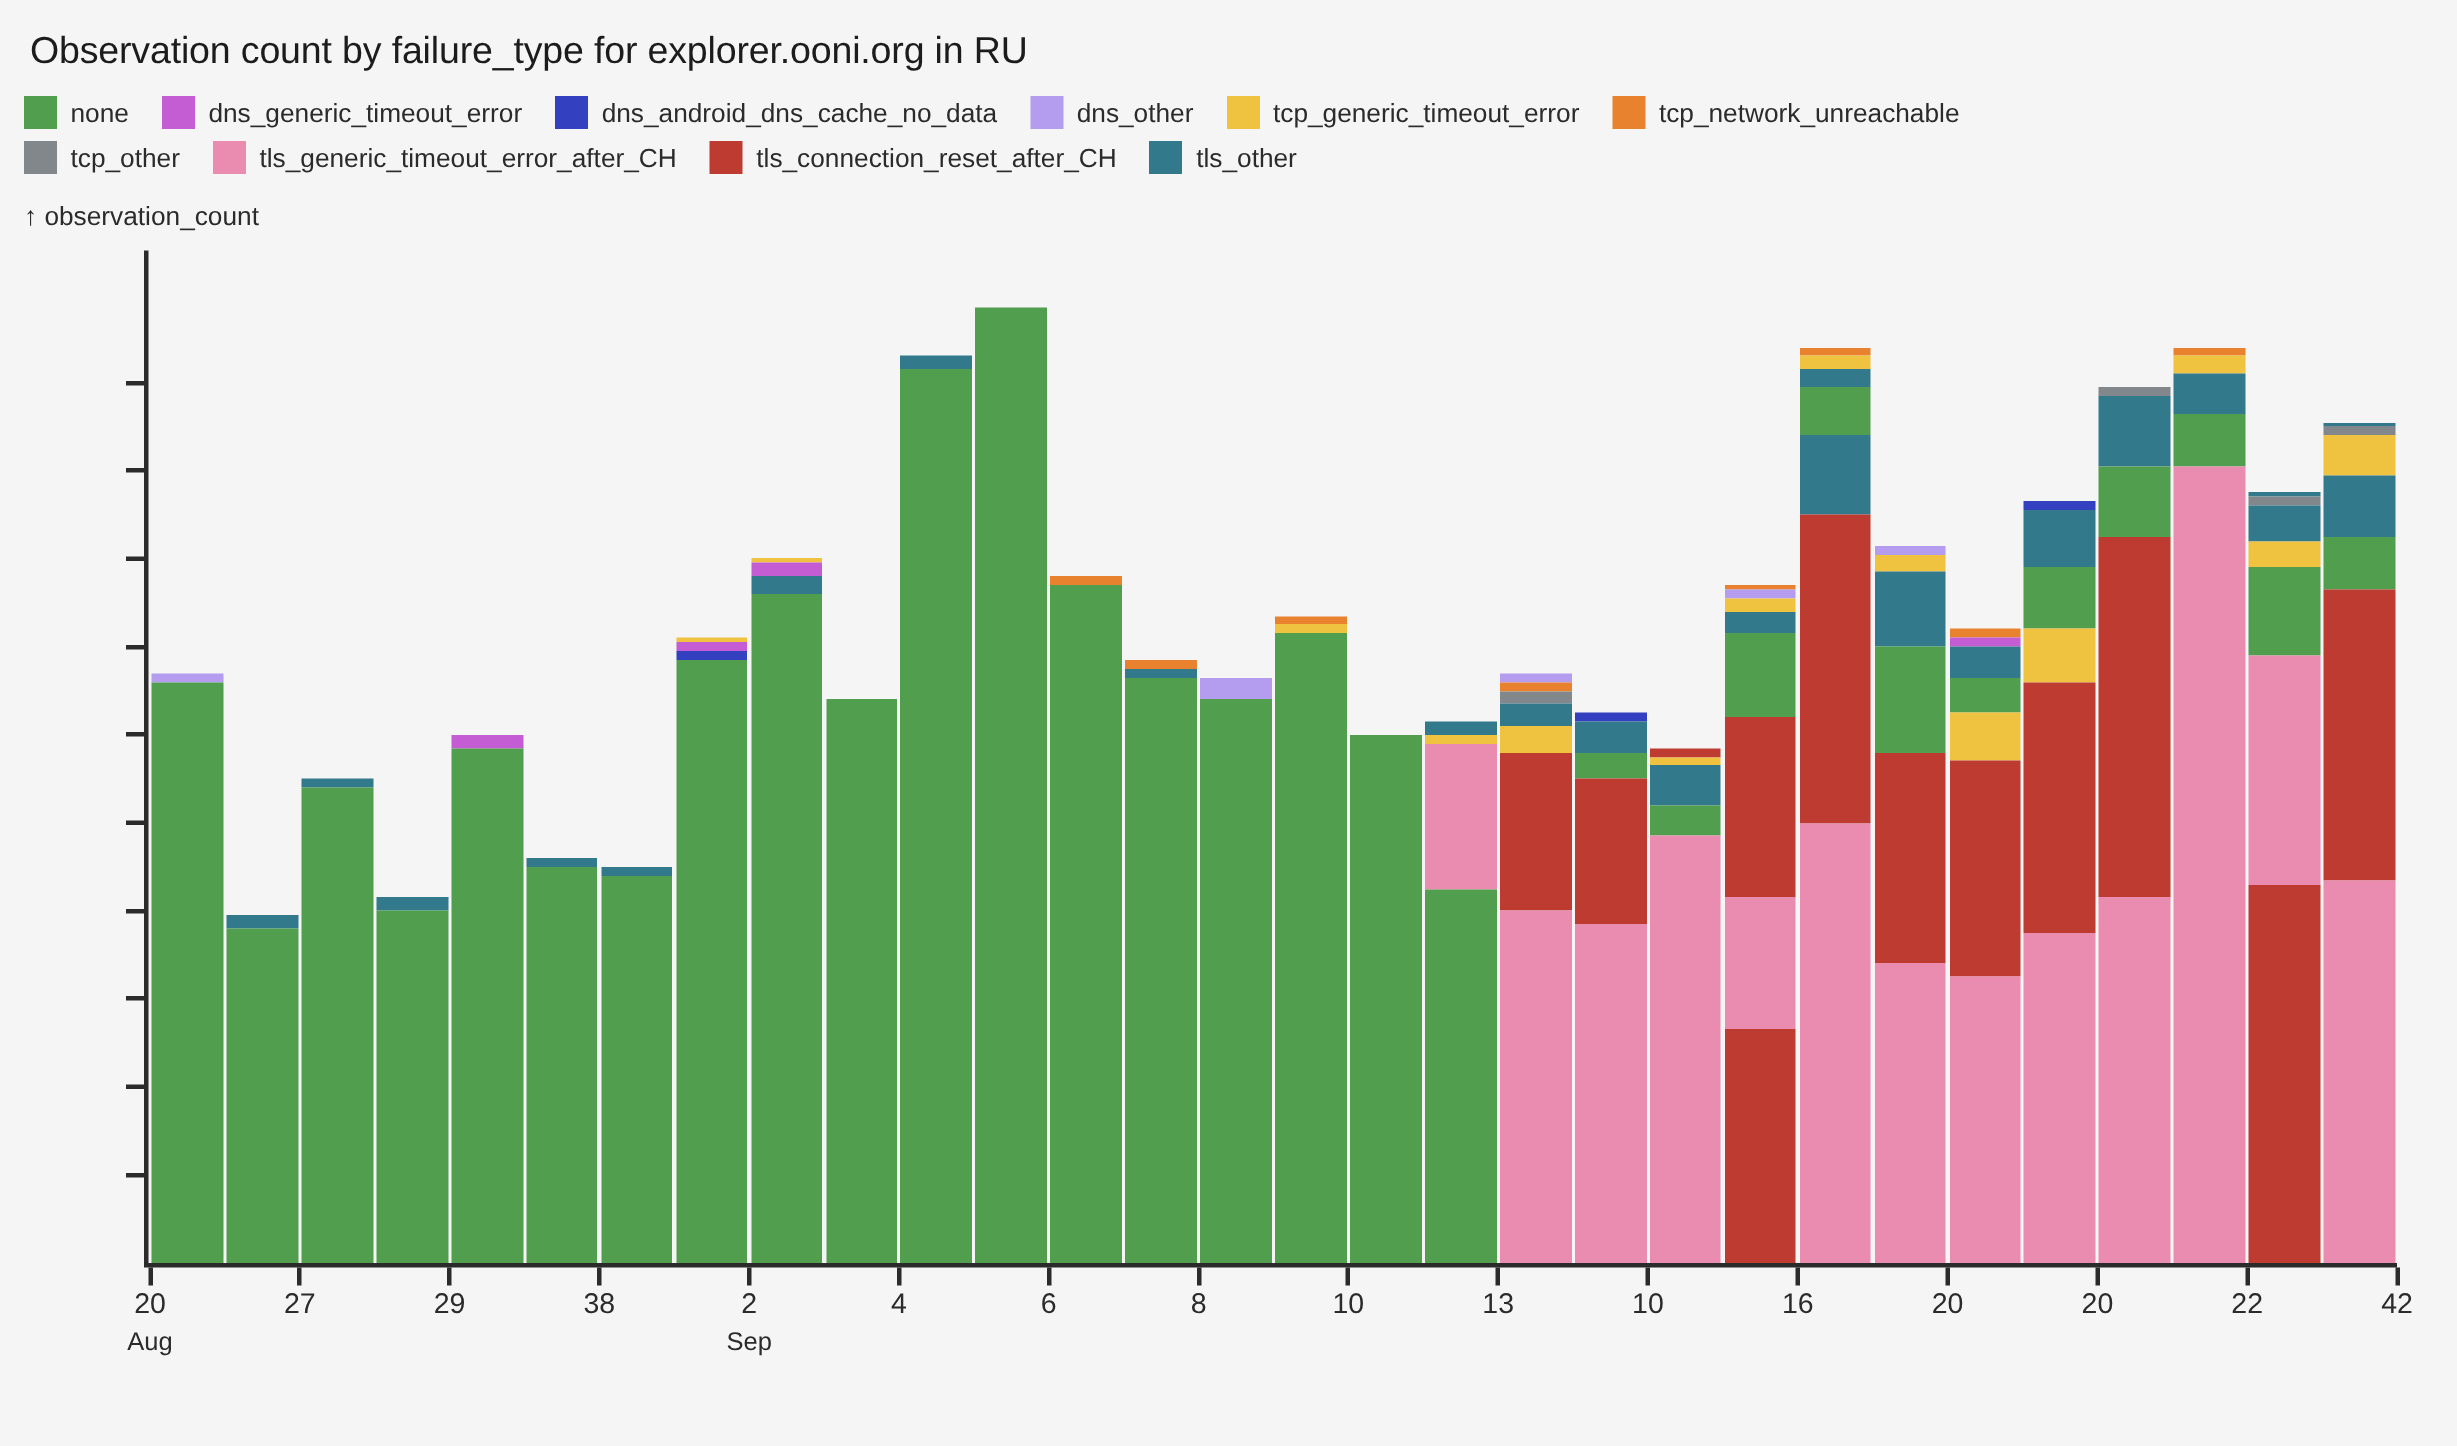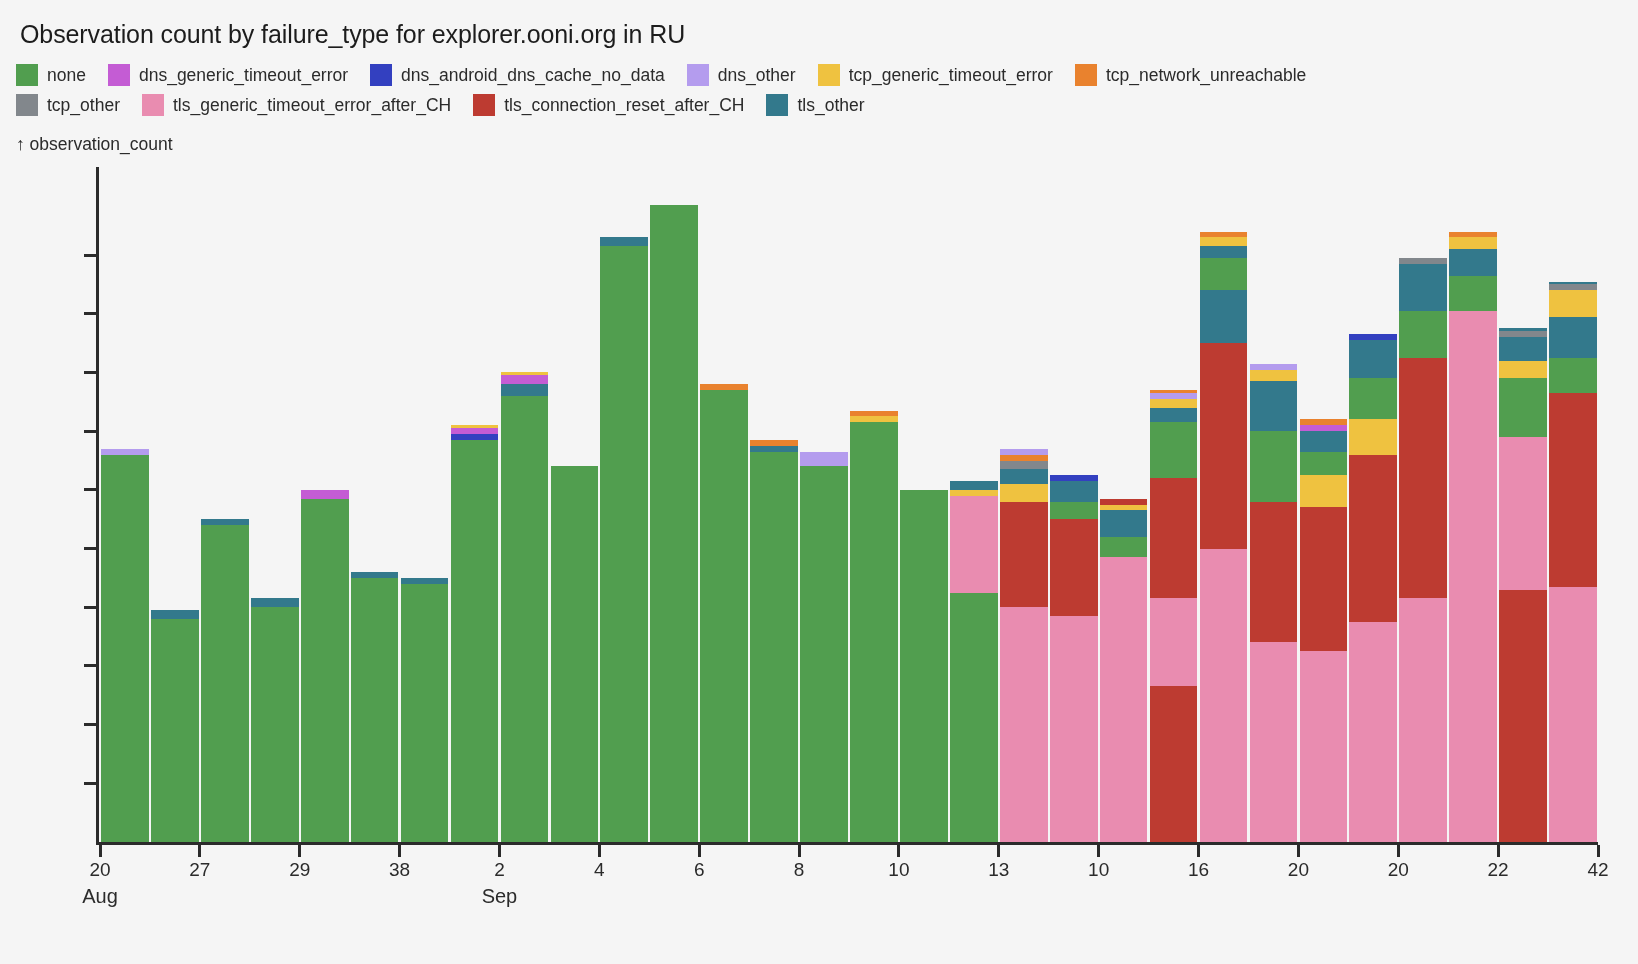--- a/index.html
+++ b/index.html
@@ -126,21 +126,21 @@
     text-align: center;
     font-size: 19px;
     color: #2b2b2b;
   }
   .xtick .tick-sublabel {
     position: absolute;
     left: -40px;
     top: 40px;
     width: 80px;
     text-align: center;
-    font-size: 20px;
+    font-size: 17px;
     color: #2b2b2b;
   }
 </style>
 </head>
 <body>
 
 <div id="chart-title">Observation count by failure_type for explorer.ooni.org in RU</div>
 
 <div id="legend">
     <div class="legend-row">

